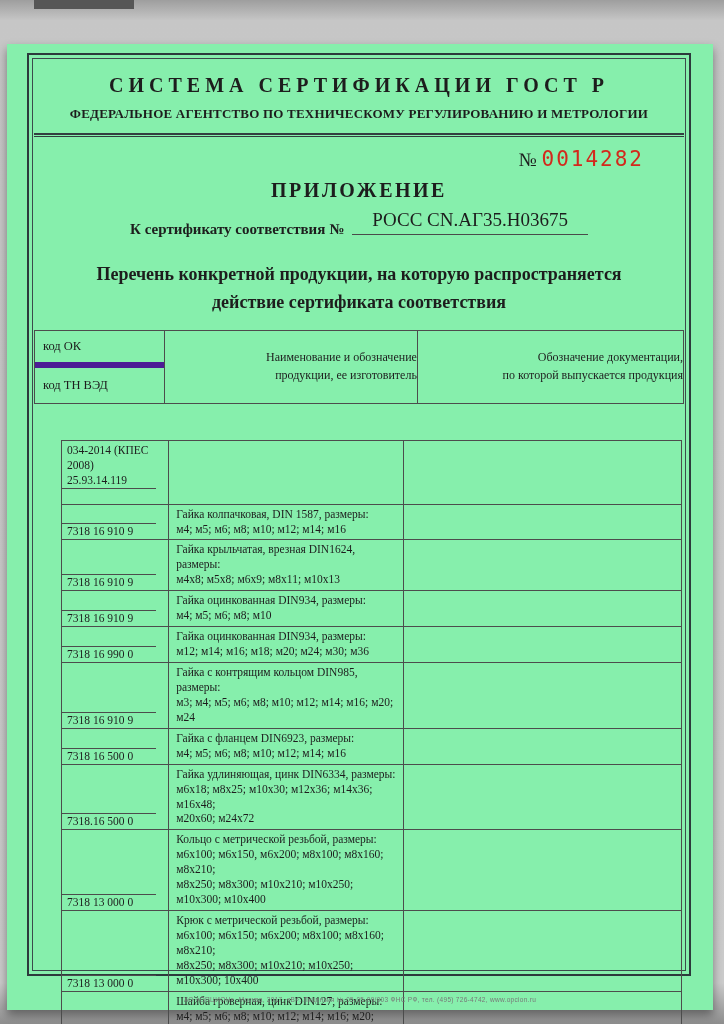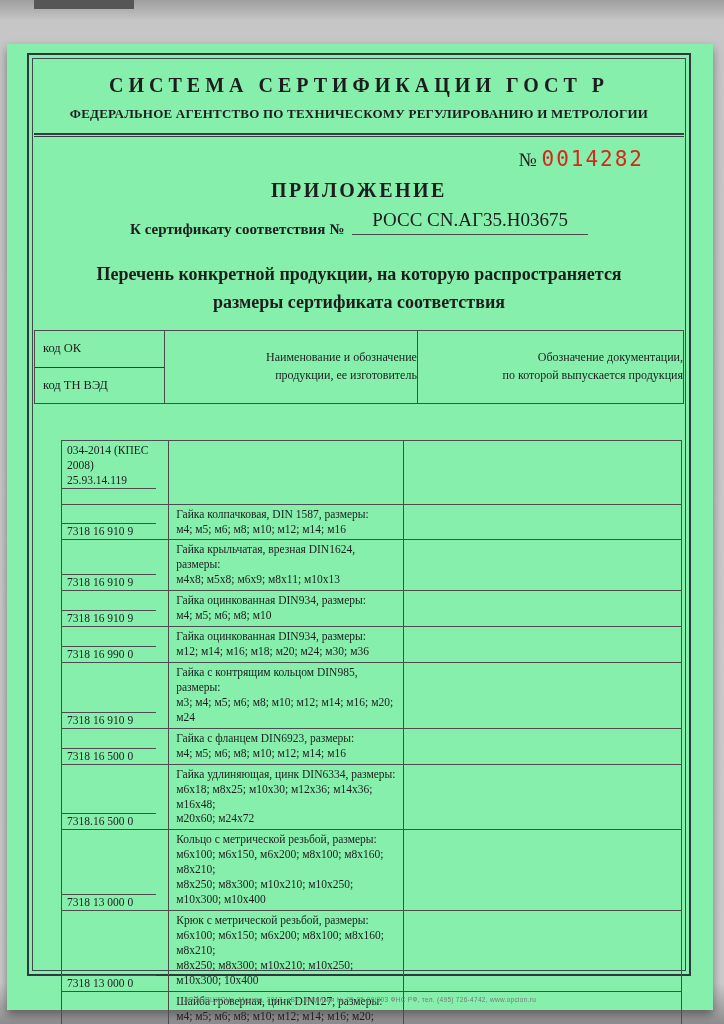--- a/index.html
+++ b/index.html
@@ -44,21 +44,21 @@
     font-size:19px; border-bottom:1px solid #4a4a4a;
     padding:0 20px 3px; margin-left:8px; position:relative; top:-8px;
   }
 
   .purpose { text-align:center; font-weight:bold; font-size:18px; line-height:1.55; margin-top:14px; }
 
   
   .head-table { width:100%; border-collapse:collapse; table-layout:fixed; margin-top:13px; }
   .head-table td { border:1px solid #4c4c4c; vertical-align:middle; }
   .head-table .hcode { width:20%; padding:0; }
-  .hcode-ok { height:37px; border-bottom:1px solid #4c1d95; display:flex; align-items:center; padding-left:8px; font-size:12.5px; }
+  .hcode-ok { height:37px; border-bottom:6px solid #4c1d95; display:flex; align-items:center; padding-left:8px; font-size:12.5px; }
   .hcode-tn { height:35px; display:flex; align-items:center; padding-left:8px; font-size:12.5px; }
   .head-table .hmid  { width:39%; }
   .head-table .hdoc  { width:41%; }
   .hcell { text-align:right; font-weight:normal; font-size:12px; line-height:1.45; white-space:pre-line; }
 
   
   .body-table { margin-left:27px; width:calc(100% - 29px); border-collapse:collapse; table-layout:fixed; margin-top:36px; }
   .body-table td { border:1px solid #4c4c4c; vertical-align:top; }
   .col-code { width:17.3%; padding:0; position:relative; }
   .code-ok  { padding:2px 5px 16px; font-size:11.5px; line-height:1.3; white-space:pre-line; }
@@ -97,21 +97,21 @@
 
       <div class="doc-title">ПРИЛОЖЕНИЕ</div>
 
       <div class="cert-ref">
         <span class="lbl">К сертификату соответствия №</span>
         <span class="val">РОСС CN.АГ35.Н03675</span>
       </div>
 
       <div class="purpose">
         <div>Перечень конкретной продукции,  на которую распространяется</div>
-        <div>размеры сертификата соответствия</div>
+        <div>действие сертификата соответствия</div>
       </div>
 
       <table class="head-table">
         <tbody>
             <tr>
           <td class="hcode">
             <div class="hcode-ok">код ОК</div>
             <div class="hcode-tn">код ТН ВЭД</div>
           </td>
           <td class="hmid hcell">Наименование и обозначение

